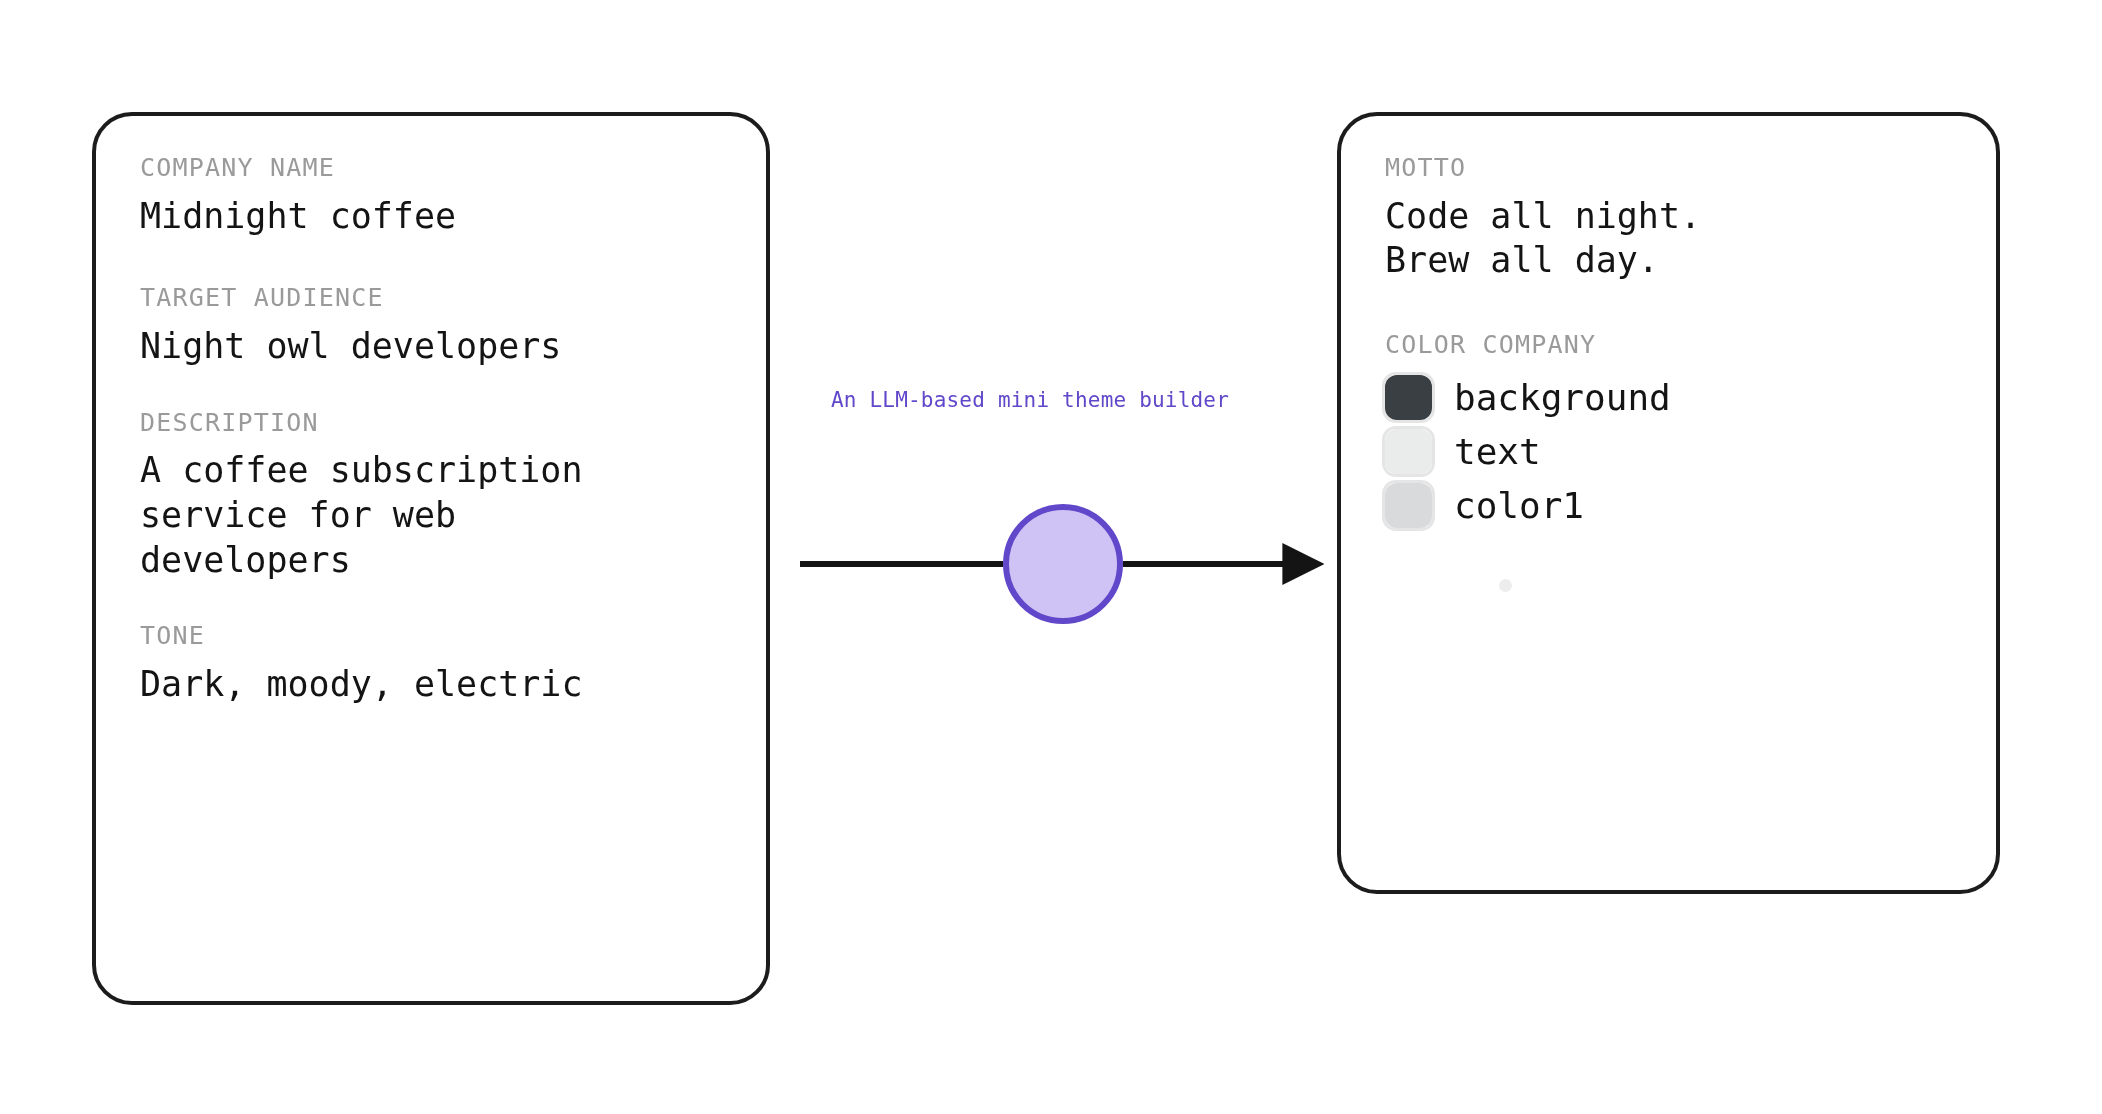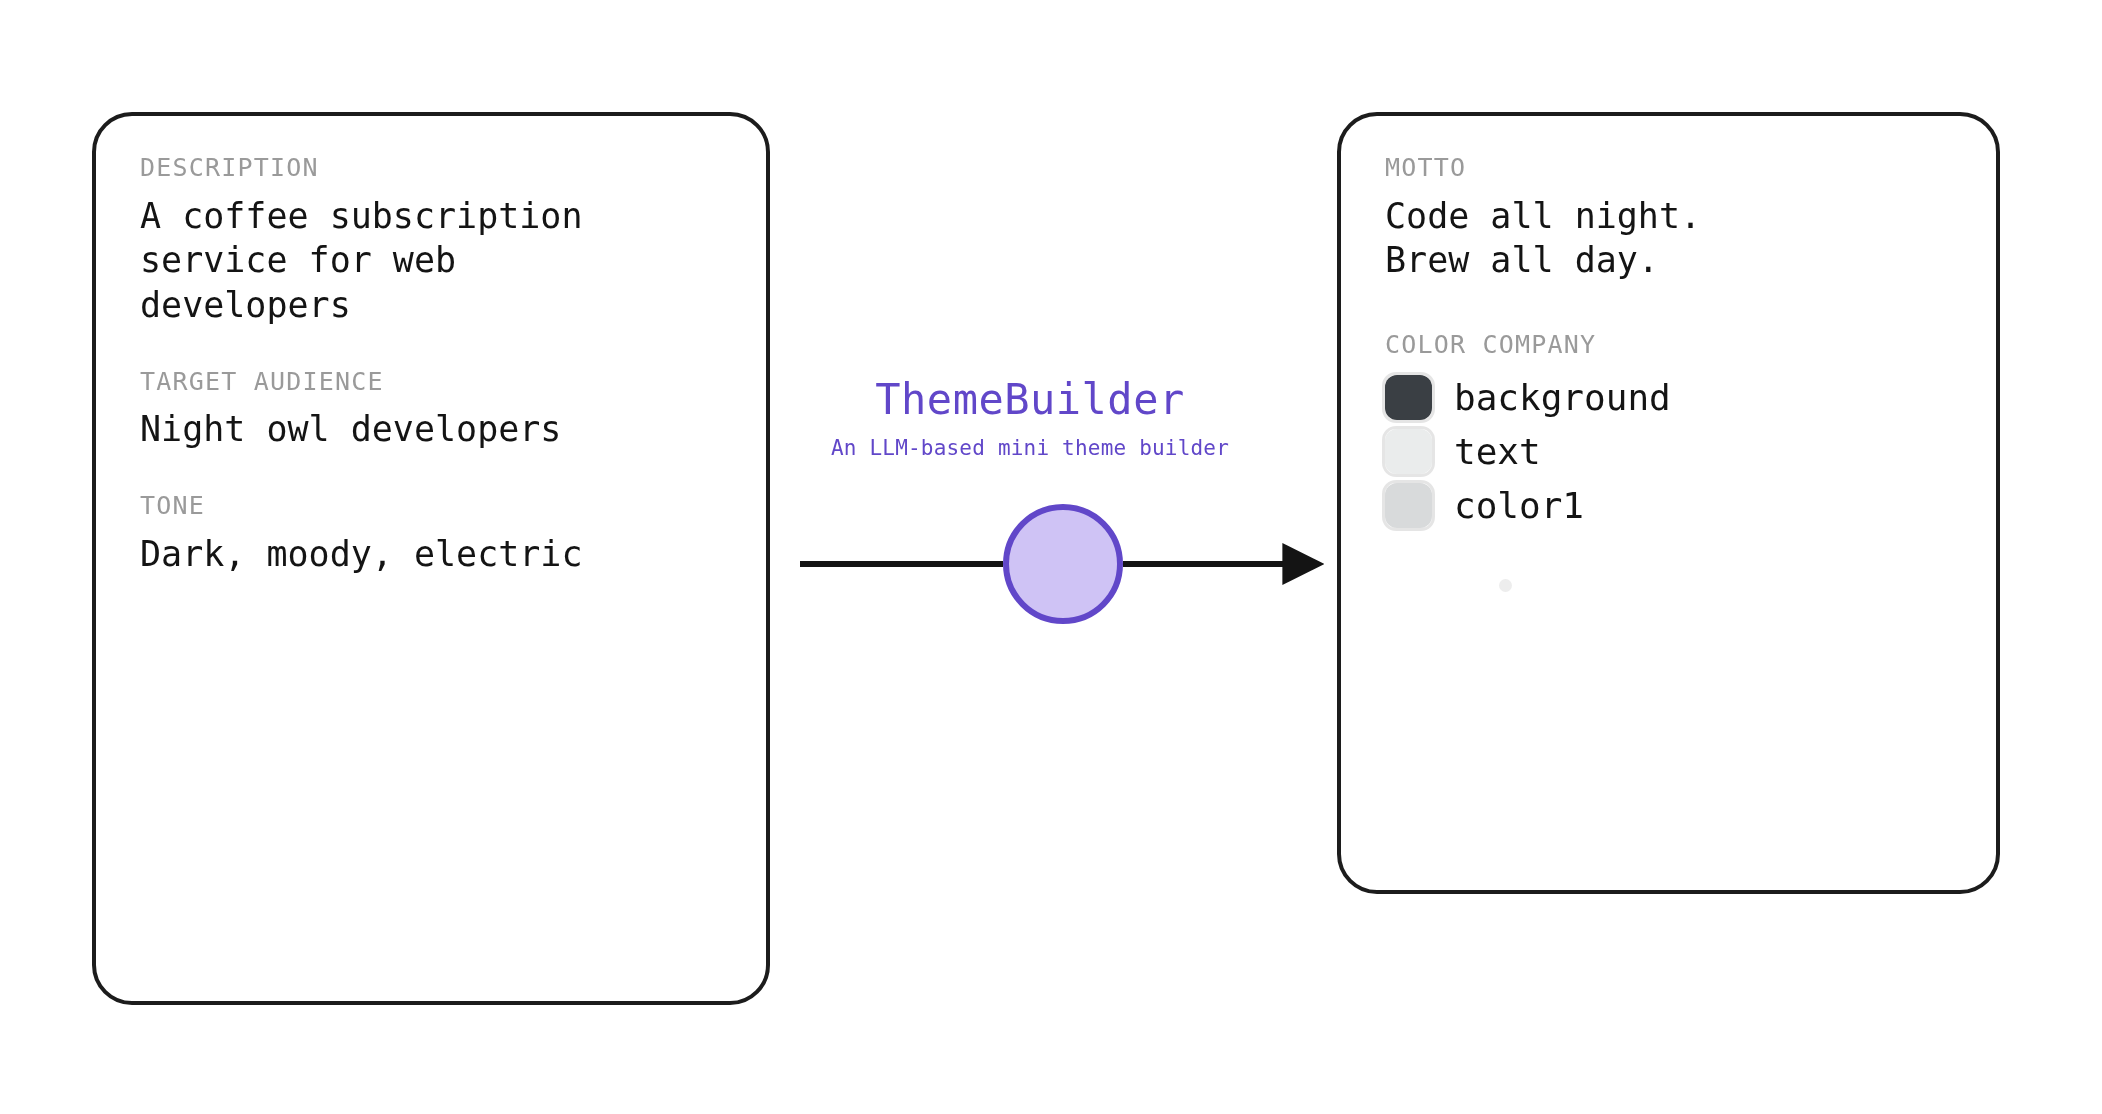--- a/index.html
+++ b/index.html
@@ -172,43 +172,46 @@
       <path d="M0,0 L7,3.5 L0,7 Z" fill="#141414"></path>
     </marker>
   </defs>
   <line x1="800" y1="564" x2="1003" y2="564" stroke="#141414" stroke-width="6"></line>
   <line x1="1123" y1="564" x2="1316" y2="564" stroke="#141414" stroke-width="6" marker-end="url(#arrowhead)"></line>
 </svg>
 
 <div class="panel" id="input-panel">
   <div class="panel-inner">
 
+    <div class="field" data-idx="0">
+      <div class="field-label">COMPANY NAME</div>
+      <div class="field-value">Midnight coffee</div>
+    </div>
+
+    <div class="field" data-idx="2">
+      <div class="field-label">TARGET AUDIENCE</div>
+      <div class="field-value">Night owl developers</div>
+    </div>
 
     <div class="field" data-idx="1">
       <div class="field-label">DESCRIPTION</div>
       <div class="field-value">A coffee subscription
 service for web
 developers</div>
     </div>
 
-    <div class="field" data-idx="2">
-      <div class="field-label">TARGET AUDIENCE</div>
-      <div class="field-value">Night owl developers</div>
-    </div>
-
     <div class="field" data-idx="3">
       <div class="field-label">TONE</div>
       <div class="field-value">Dark, moody, electric</div>
     </div>
 
   </div>
 </div>
 
 <div id="center-block">
-  <div id="brand-title">ThemeBuilder</div>
   <div id="brand-subtitle">An LLM-based mini theme builder</div>
 </div>
 
 <div id="process-node"></div>
 
 <div class="panel" id="output-panel">
   <div class="panel-inner">
 
     <div class="field" data-idx="0">
       <div class="field-label">MOTTO</div>

